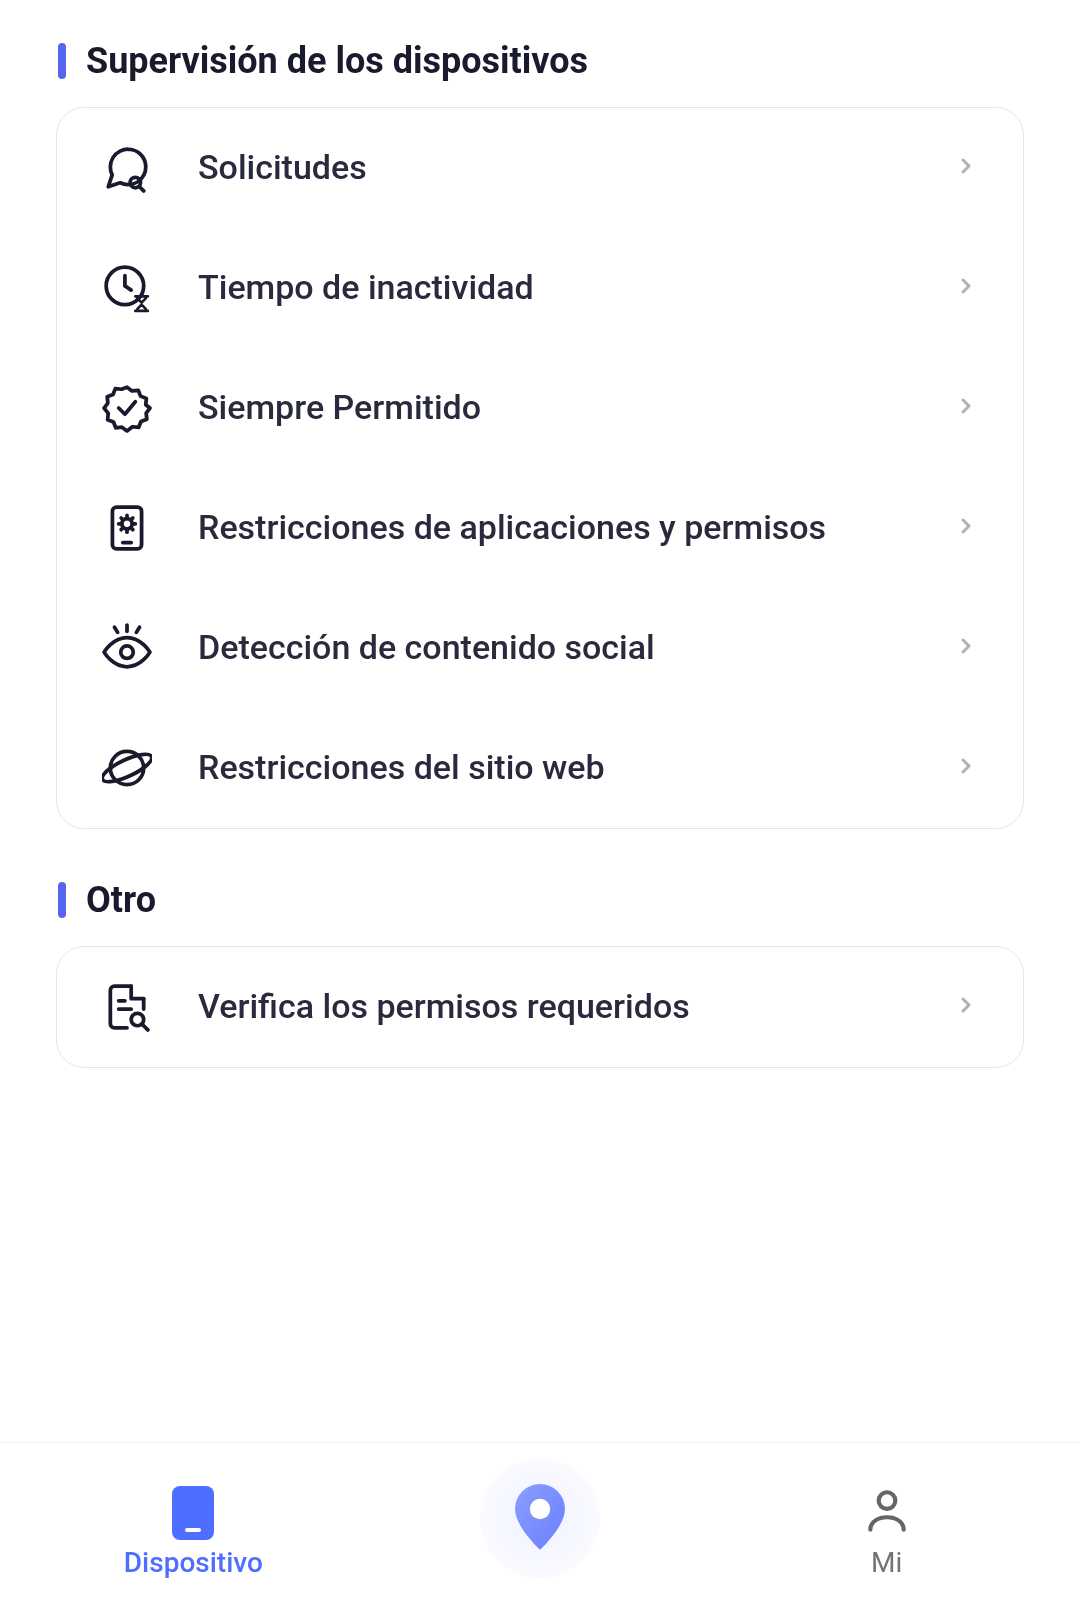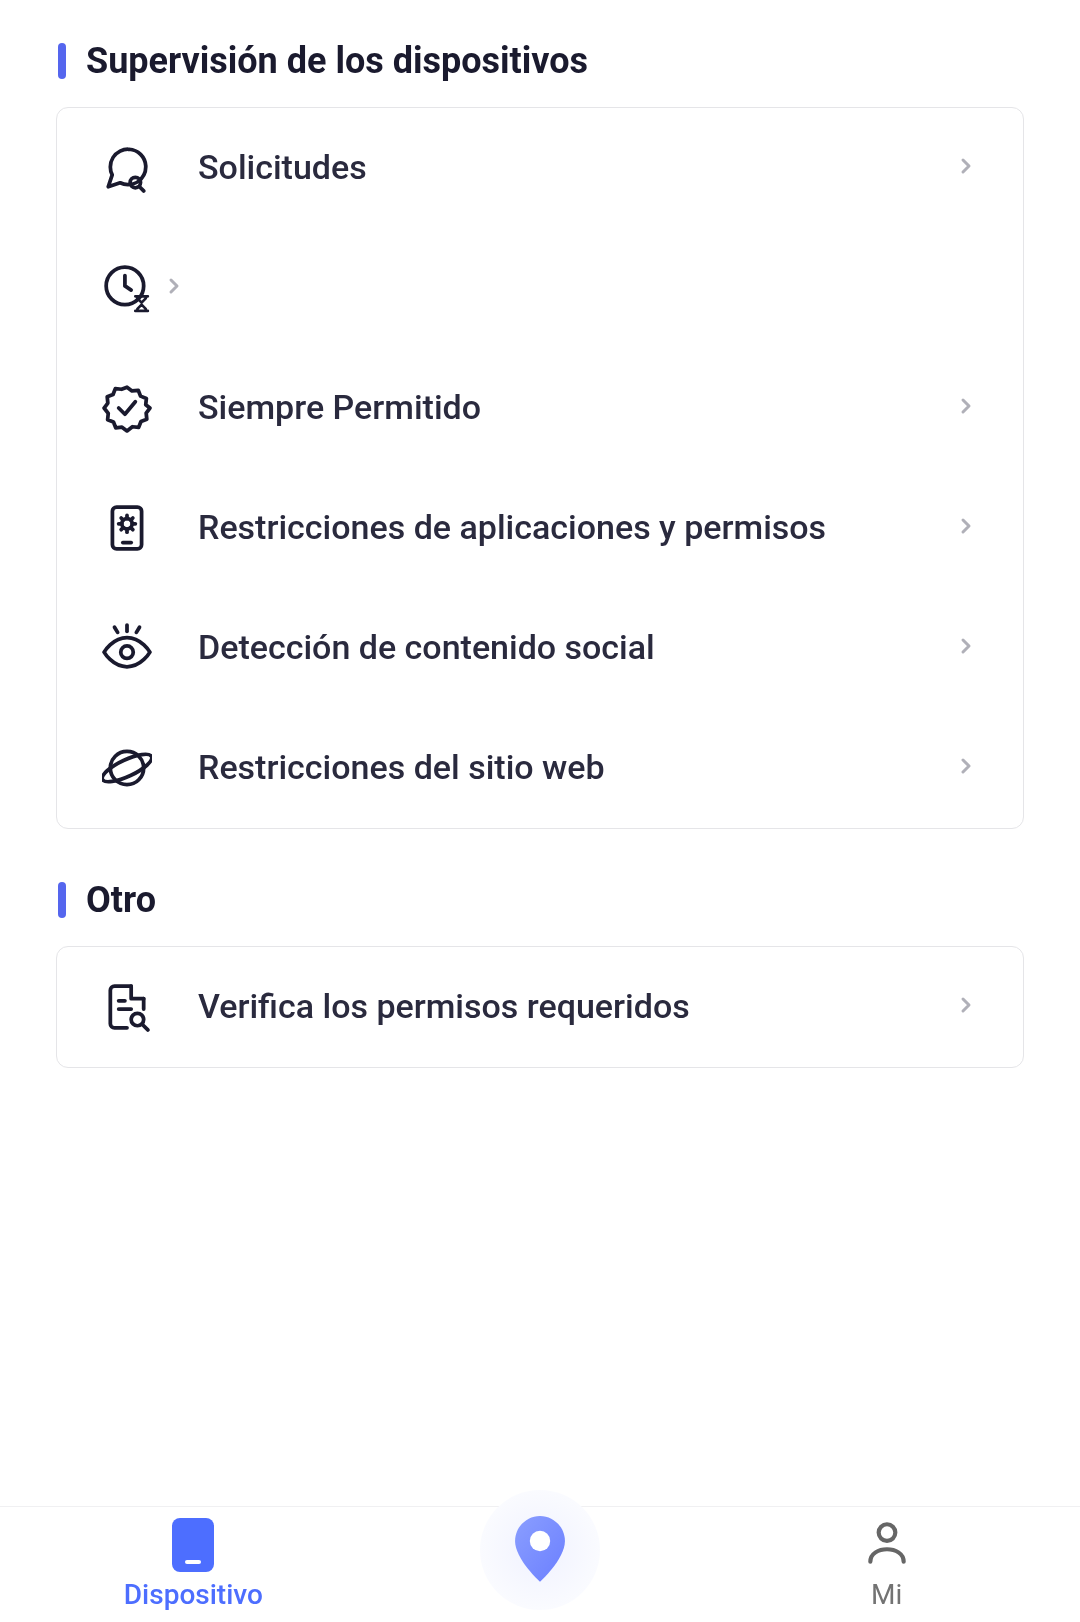--- a/index.html
+++ b/index.html
@@ -31,21 +31,21 @@
       margin-right: 20px;
     }
     .section-title {
       font-size: 36px;
       font-weight: 700;
       color: #1a1a2e;
     }
     .card {
       margin: 0 48px;
       border: 1px solid #e5e5e8;
-      border-radius: 12px;
+      border-radius: 28px;
       overflow: hidden;
       background: #fff;
     }
     .list-item {
       display: flex;
       align-items: center;
       padding: 35px 45px;
       cursor: pointer;
     }
     .list-item .icon-wrap {
@@ -73,21 +73,21 @@
       width: 24px;
       height: 24px;
       stroke: #b0b0b8;
       fill: none;
     }
     .bottom-bar {
       position: absolute;
       bottom: 0;
       left: 0;
       right: 0;
-      height: 116px;
+      height: 180px;
       background: #fff;
       display: flex;
       align-items: center;
       justify-content: space-around;
       border-top: 1px solid #f0f0f2;
     }
     .nav-item {
       display: flex;
       flex-direction: column;
       align-items: center;
@@ -179,20 +179,21 @@
     </div>
 
     <div class="list-item">
       <div class="icon-wrap">
         <svg viewBox="0 0 24 24" stroke-width="1.8" stroke-linecap="round" stroke-linejoin="round">
           <circle cx="11" cy="11" r="9"></circle>
           <polyline points="11 6 11 11 14 13"></polyline>
           <path d="M16 16h6M16 23h6M17 16v1l2 2 2-2v-1M17 23v-1l2-2 2 2v1" stroke-width="1.3"></path>
         </svg>
       </div>
+      <div class="label">Tiempo de inactividad</div>
       <div class="chevron">
         <svg viewBox="0 0 24 24" stroke-width="3" stroke-linecap="round" stroke-linejoin="round">
             <polyline points="9 18 15 12 9 6"></polyline>
           </svg>
       </div>
     </div>
 
     <div class="list-item">
       <div class="icon-wrap">
         <svg viewBox="0 0 24 24" stroke-width="1.8" stroke-linecap="round" stroke-linejoin="round">

